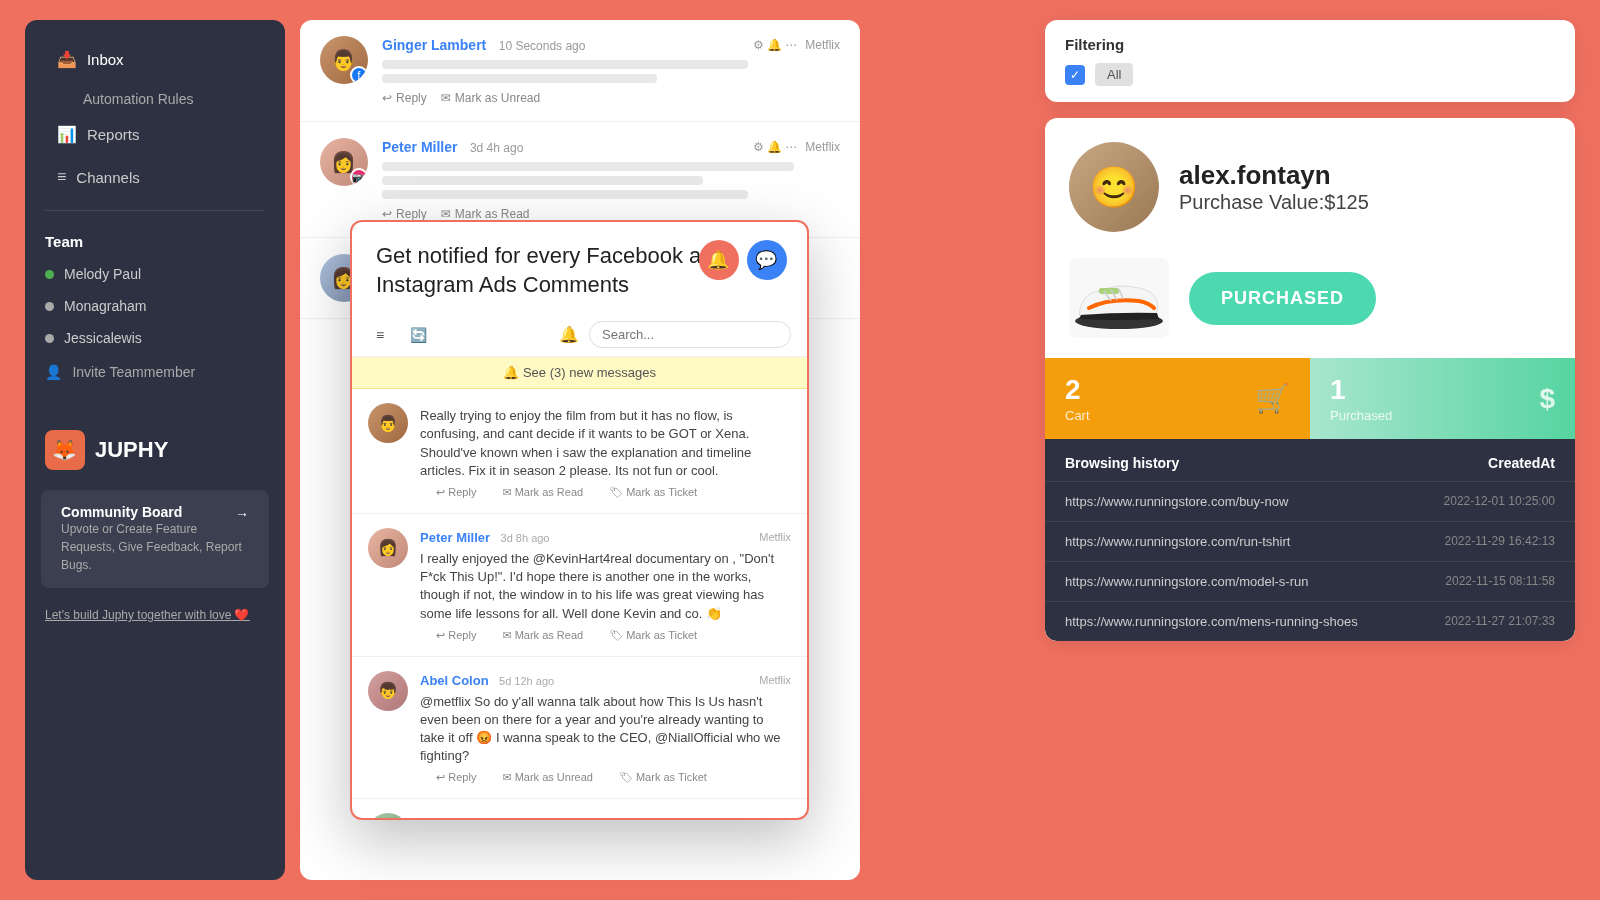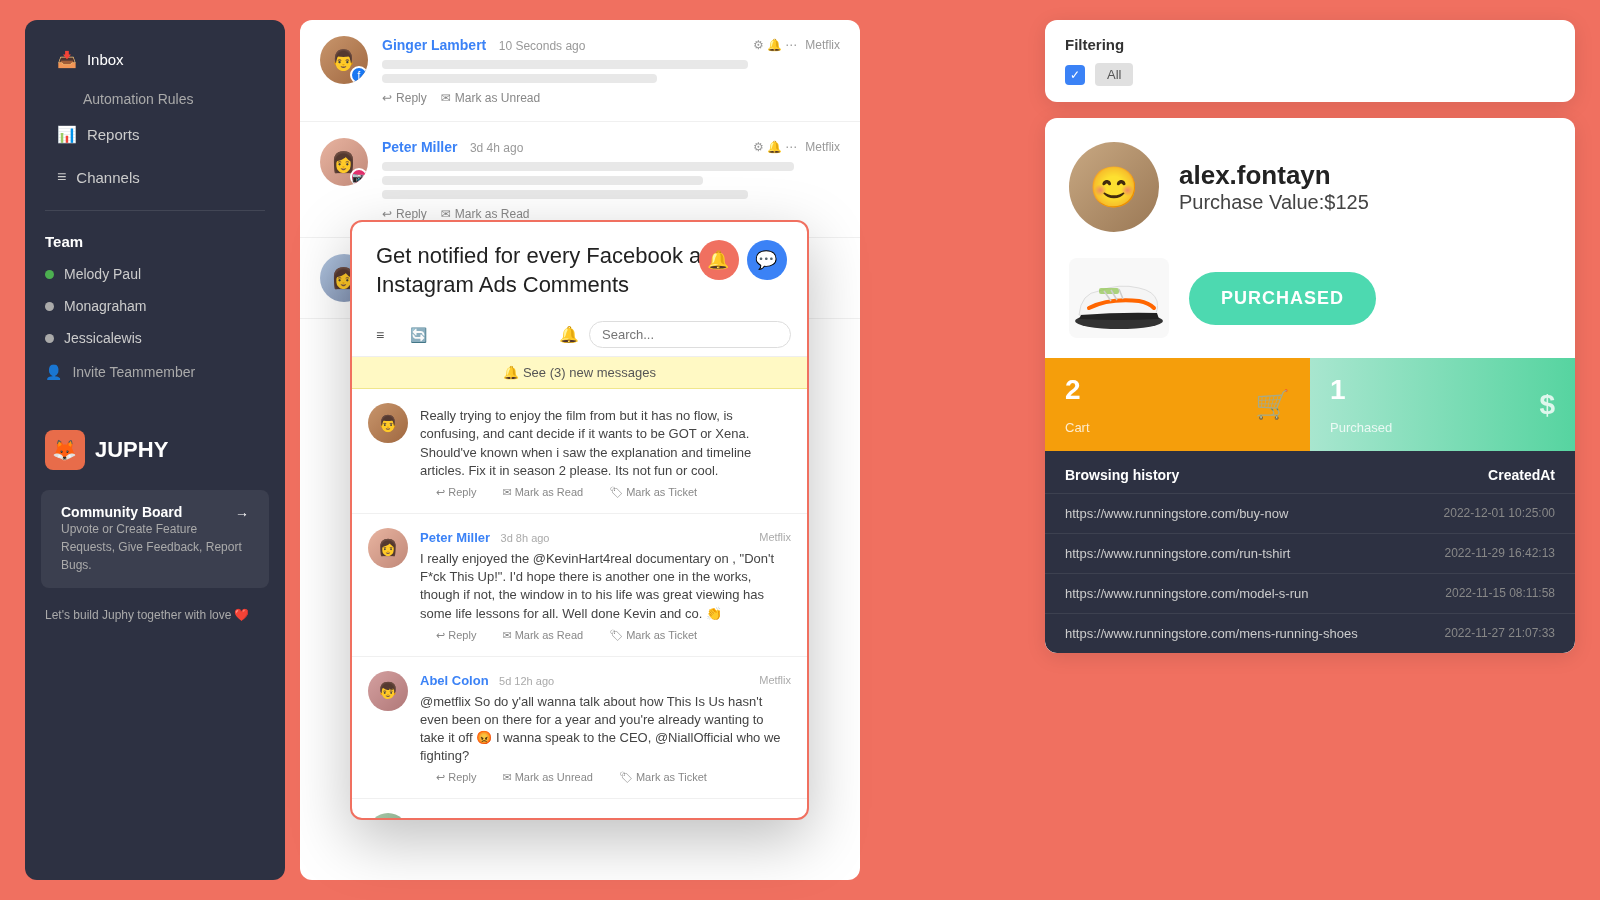--- a/index.html
+++ b/index.html
@@ -109,20 +109,21 @@
     }
     .community-board-desc {
       font-size: 12px;
       color: #aaa;
       line-height: 1.5;
     }
     .community-love {
       font-size: 12px;
       color: #aaa;
       padding: 10px 20px;
+      text-decoration: underline;
     }
 
     
     .main-panel {
       position: absolute;
       left: 300px;
       top: 20px;
       width: 560px;
       height: 860px;
       background: #fff;
@@ -408,21 +409,21 @@
     .stat-box {
       flex: 1;
       padding: 16px 20px;
       display: flex;
       align-items: center;
       justify-content: space-between;
     }
     .stat-box-orange { background: #f59e0b; }
     .stat-box-green { background: linear-gradient(90deg, #a8e6cf, #56d4a0); }
     .stat-number { font-size: 28px; font-weight: 700; color: #fff; }
-    .stat-label { font-size: 13px; color: rgba(255,255,255,0.8); margin-top: 14px; }
+    .stat-label { font-size: 13px; color: rgba(255,255,255,0.8); margin-top: 2px; }
     .stat-icon { font-size: 28px; color: rgba(255,255,255,0.7); }
 
     
     .browsing-history {
       background: #2d3142;
       padding: 0;
       border-radius: 0 0 12px 12px;
     }
     .history-header {
       display: flex;

